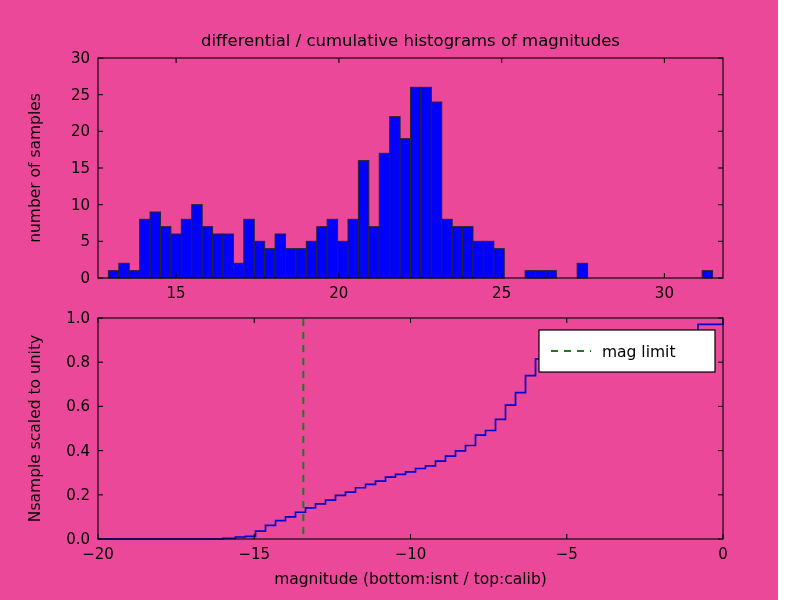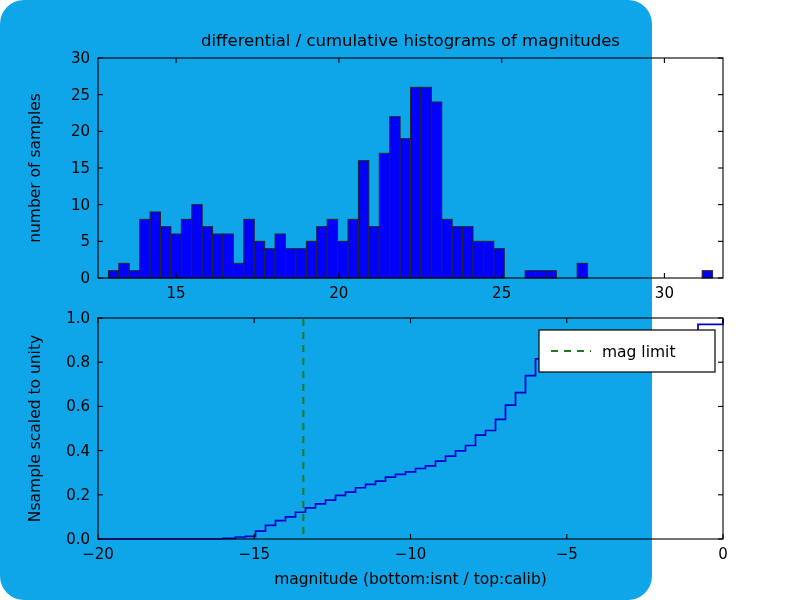--- a/index.html
+++ b/index.html
@@ -1,18 +1,18 @@
 <!DOCTYPE html>
 <html><head>
 <meta charset="utf-8">
 <style>
   html,body{margin:0;padding:0;background:#ffffff;}
   body{width:800px;height:600px;overflow:hidden;
        font-family:"DejaVu Sans","Liberation Sans",sans-serif;}
-  #figure{position:relative;width:652px;height:600px;background:#0ea5e9;border-radius:24px;}
+  #figure{position:relative;width:778px;height:600px;background:#ec4899;}
   svg{display:block;}
   .axis-line{stroke:#000000;stroke-width:1.1;fill:none;}
   .tick{stroke:#000000;stroke-width:1.1;}
   .ticklabel{font-size:15px;fill:#000000;font-family:"DejaVu Sans","Liberation Sans",sans-serif;}
   .axislabel{font-size:15.5px;fill:#000000;font-family:"DejaVu Sans","Liberation Sans",sans-serif;}
   .title{font-size:16.5px;fill:#000000;font-family:"DejaVu Sans","Liberation Sans",sans-serif;}
   .bar{fill:#0000ff;stroke:#262626;stroke-width:1;}
   .stepline{fill:none;stroke:#0000cd;stroke-width:1.7;}
   .maglimit{stroke:#1f7a1f;stroke-width:2;stroke-dasharray:7 6;fill:none;}
   .legendbox{fill:#ffffff;stroke:#000000;stroke-width:1.2;}

